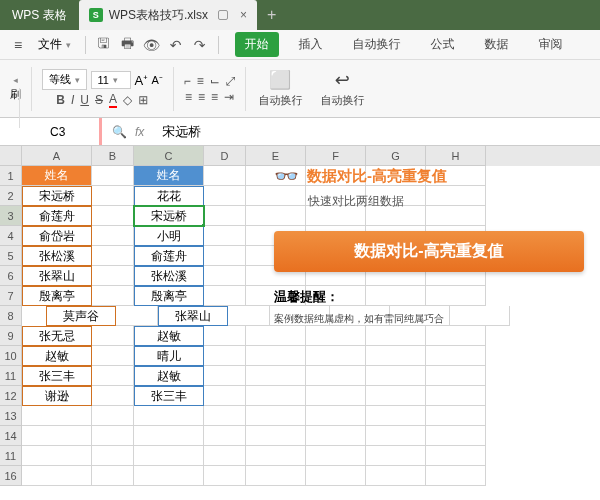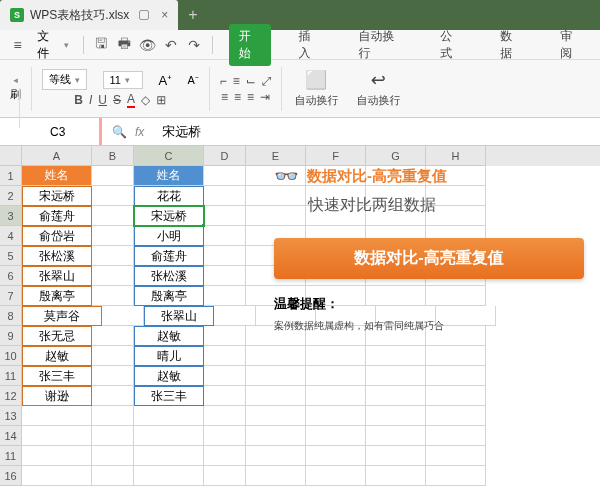--- a/index.html
+++ b/index.html
@@ -8,27 +8,27 @@
 .app-title{padding:0 12px;font-size:12px}
 .tab{background:#f0f0f0;color:#333;height:30px;display:flex;align-items:center;padding:0 10px;gap:6px;border-radius:3px 3px 0 0}
 .tab-icon{width:14px;height:14px;background:#2ca040;border-radius:2px;display:flex;align-items:center;justify-content:center;color:#fff;font-size:9px;font-weight:bold}
 .tab-status{width:10px;height:10px;border:1px solid #999;border-radius:2px;margin-left:4px}
 .tab-close{margin-left:6px;color:#666;cursor:pointer}
 .tab-new{color:#ccc;padding:0 10px;font-size:16px;cursor:pointer}
 .menubar{height:30px;background:#f7f7f7;border-bottom:1px solid #ddd;display:flex;align-items:center;padding:0 8px;gap:4px}
 .menu-icon{width:20px;height:20px;display:flex;align-items:center;justify-content:center;color:#555;cursor:pointer;font-size:14px}
 .menu-file{display:flex;align-items:center;gap:4px;padding:0 6px;cursor:pointer}
 .menu-sep{width:1px;height:18px;background:#ccc;margin:0 4px}
-.menu-tabs{display:flex;gap:18px;margin-left:8px}
+.menu-tabs{display:flex;gap:10px;margin-left:8px}
 .menu-tab{padding:4px 10px;cursor:pointer;color:#444;border-radius:3px}
 .menu-tab.active{background:#2ca040;color:#fff}
 .ribbon{height:58px;background:#f7f7f7;border-bottom:1px solid #ccc;display:flex;align-items:center;padding:0 6px;gap:6px}
 .ribbon-group{display:flex;flex-direction:column;align-items:center;gap:2px;padding:0 4px}
 .ribbon-sep{width:1px;height:44px;background:#ddd}
-.font-row{display:flex;gap:16px;align-items:center}
+.font-row{display:flex;gap:4px;align-items:center}
 .font-select{border:1px solid #ccc;padding:2px 6px;font-size:11px;background:#fff;display:flex;align-items:center;gap:4px}
 .btn-row{display:flex;gap:6px;align-items:center;font-size:12px;color:#555}
 .btn-row span{cursor:pointer}
 .bold{font-weight:bold}
 .italic{font-style:italic}
 .underline{text-decoration:underline}
 .strike{text-decoration:line-through}
 .ribbon-btn{display:flex;flex-direction:column;align-items:center;gap:2px;padding:2px 6px;cursor:pointer;font-size:11px;color:#444}
 .ribbon-btn-icon{font-size:18px}
 .formula-bar{height:28px;border-bottom:1px solid #ccc;display:flex;align-items:center;background:#fff}
@@ -49,31 +49,32 @@
 .hdr-orange{background:#f08030;color:#fff;font-weight:500}
 .hdr-blue{background:#5090d0;color:#fff;font-weight:500}
 .bord-o{border:1px solid #d07020!important}
 .bord-b{border:1px solid #4080c0!important}
 .sel-cell{outline:2px solid #2ca040;outline-offset:-1px;position:relative;z-index:2}
 .sel-handle{position:absolute;right:-3px;bottom:-3px;width:5px;height:5px;background:#2ca040;border:1px solid #fff}
 .overlay{position:absolute;left:252px;top:18px;width:310px}
 .ov-title{display:flex;align-items:center;gap:8px;margin-bottom:4px}
 .glasses{color:#f08030;font-size:20px}
 .ov-h1{color:#f08030;font-size:15px;font-weight:bold}
-.ov-sub{color:#555;font-size:16px;line-height:1.6;margin-left:34px}
+.ov-sub{color:#555;font-size:12px;line-height:1.6;margin-left:34px}
 .ov-btn{background:linear-gradient(#f09040,#e87020);color:#fff;padding:10px 20px;border-radius:4px;font-size:16px;font-weight:bold;text-align:center;margin:20px 0 16px;box-shadow:0 2px 4px rgba(0,0,0,0.2);cursor:pointer}
 .ov-warn-t{font-weight:bold;font-size:13px;margin-bottom:4px}
 .ov-warn{font-size:10px;color:#444;line-height:1.8}
 .left-edge{position:absolute;left:0;top:88px;width:20px;height:40px;display:flex;flex-direction:column;align-items:center;justify-content:center;font-size:11px;color:#555;border-right:1px solid #ddd}
 .chev{font-size:9px;color:#888}
 </style>
 </head>
 <body>
 
 <div class="titlebar">
+  <div class="app-title">WPS 表格</div>
   <div class="tab">
     <span class="tab-icon">S</span>
     <span>WPS表格技巧.xlsx</span>
     <span class="tab-status"></span>
     <span class="tab-close">×</span>
   </div>
   <div class="tab-new">+</div>
 </div>
 
 <div class="menubar">
@@ -292,21 +293,21 @@
           <div class="cell bord-b" style="width: 70px;">
             <span>殷离亭</span>
           </div>
           <div class="cell" style="width: 42px;"></div>
           <div class="cell" style="width: 60px;"></div>
           <div class="cell" style="width: 60px;"></div>
           <div class="cell" style="width: 60px;"></div>
           <div class="cell" style="width: 60px;"></div>
         </div>
         <div class="row">
-          <div class="cell bord-o" style="width: 80px;">
+          <div class="cell bord-o" style="width: 70px; margin-left: 24px;">
             <span>莫声谷</span>
           </div>
           <div class="cell" style="width: 42px;"></div>
           <div class="cell bord-b" style="width: 70px;">
             <span>张翠山</span>
           </div>
           <div class="cell" style="width: 42px;"></div>
           <div class="cell" style="width: 60px;"></div>
           <div class="cell" style="width: 60px;"></div>
           <div class="cell" style="width: 60px;"></div>

